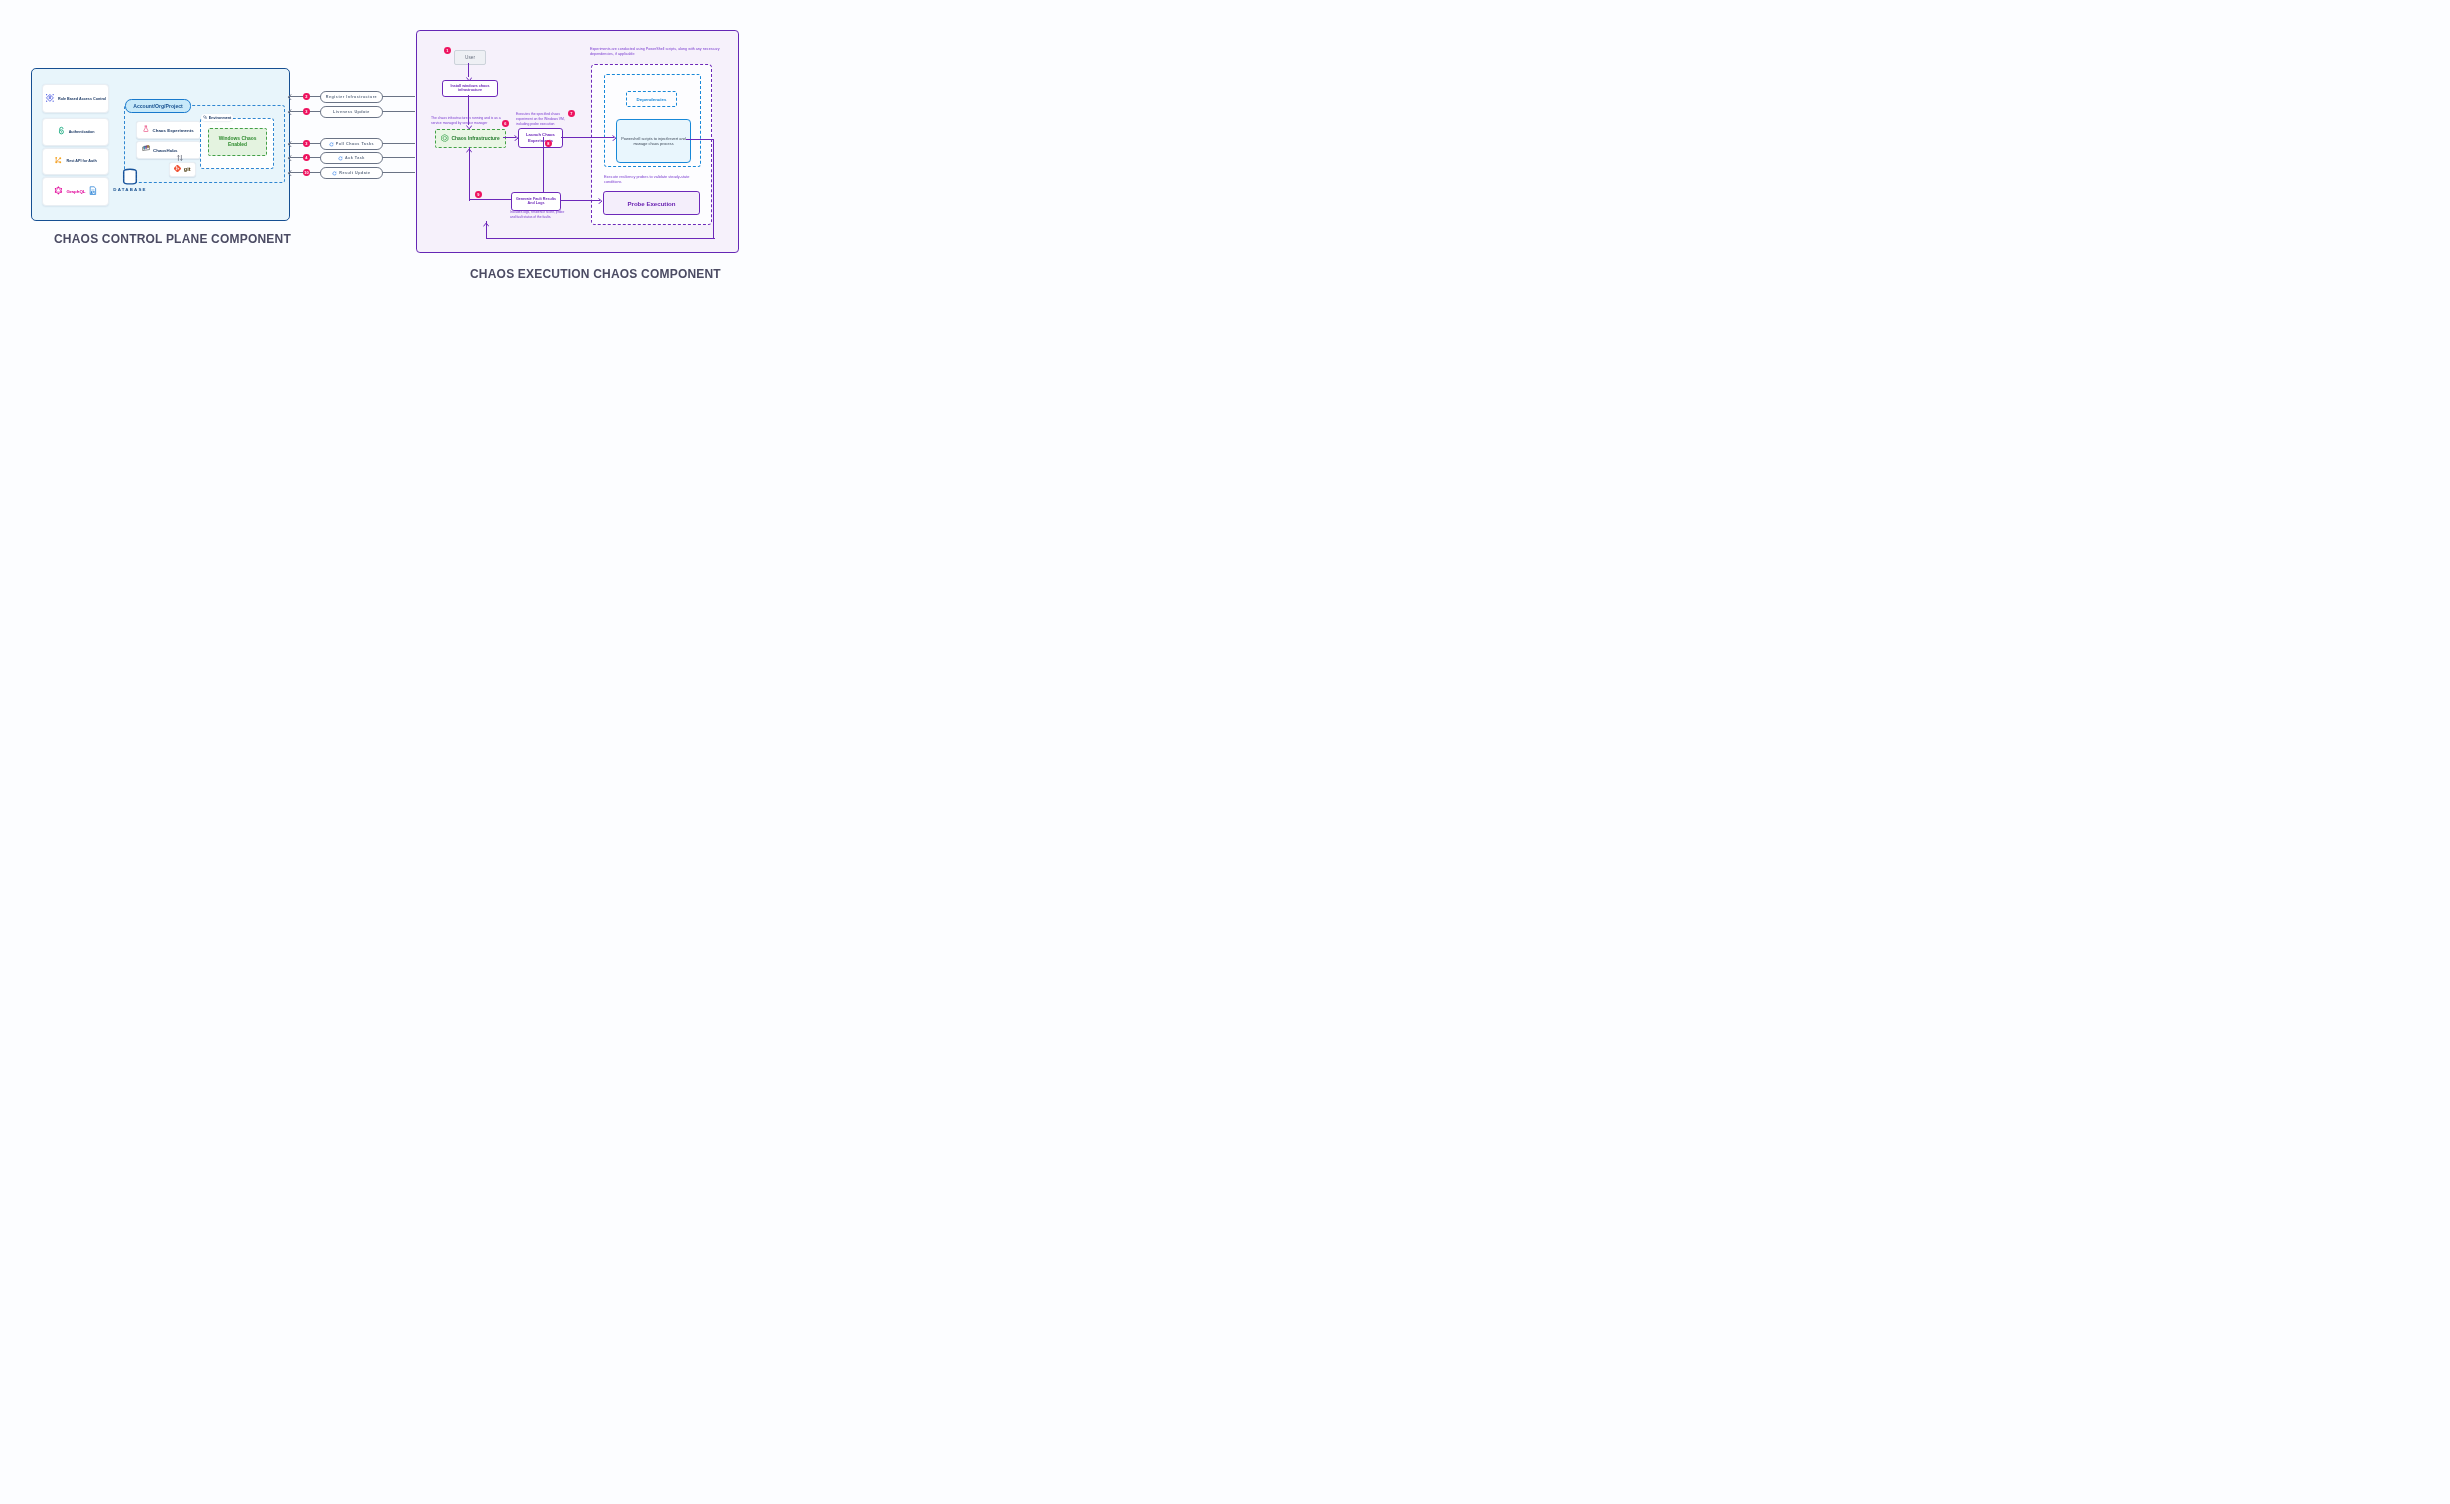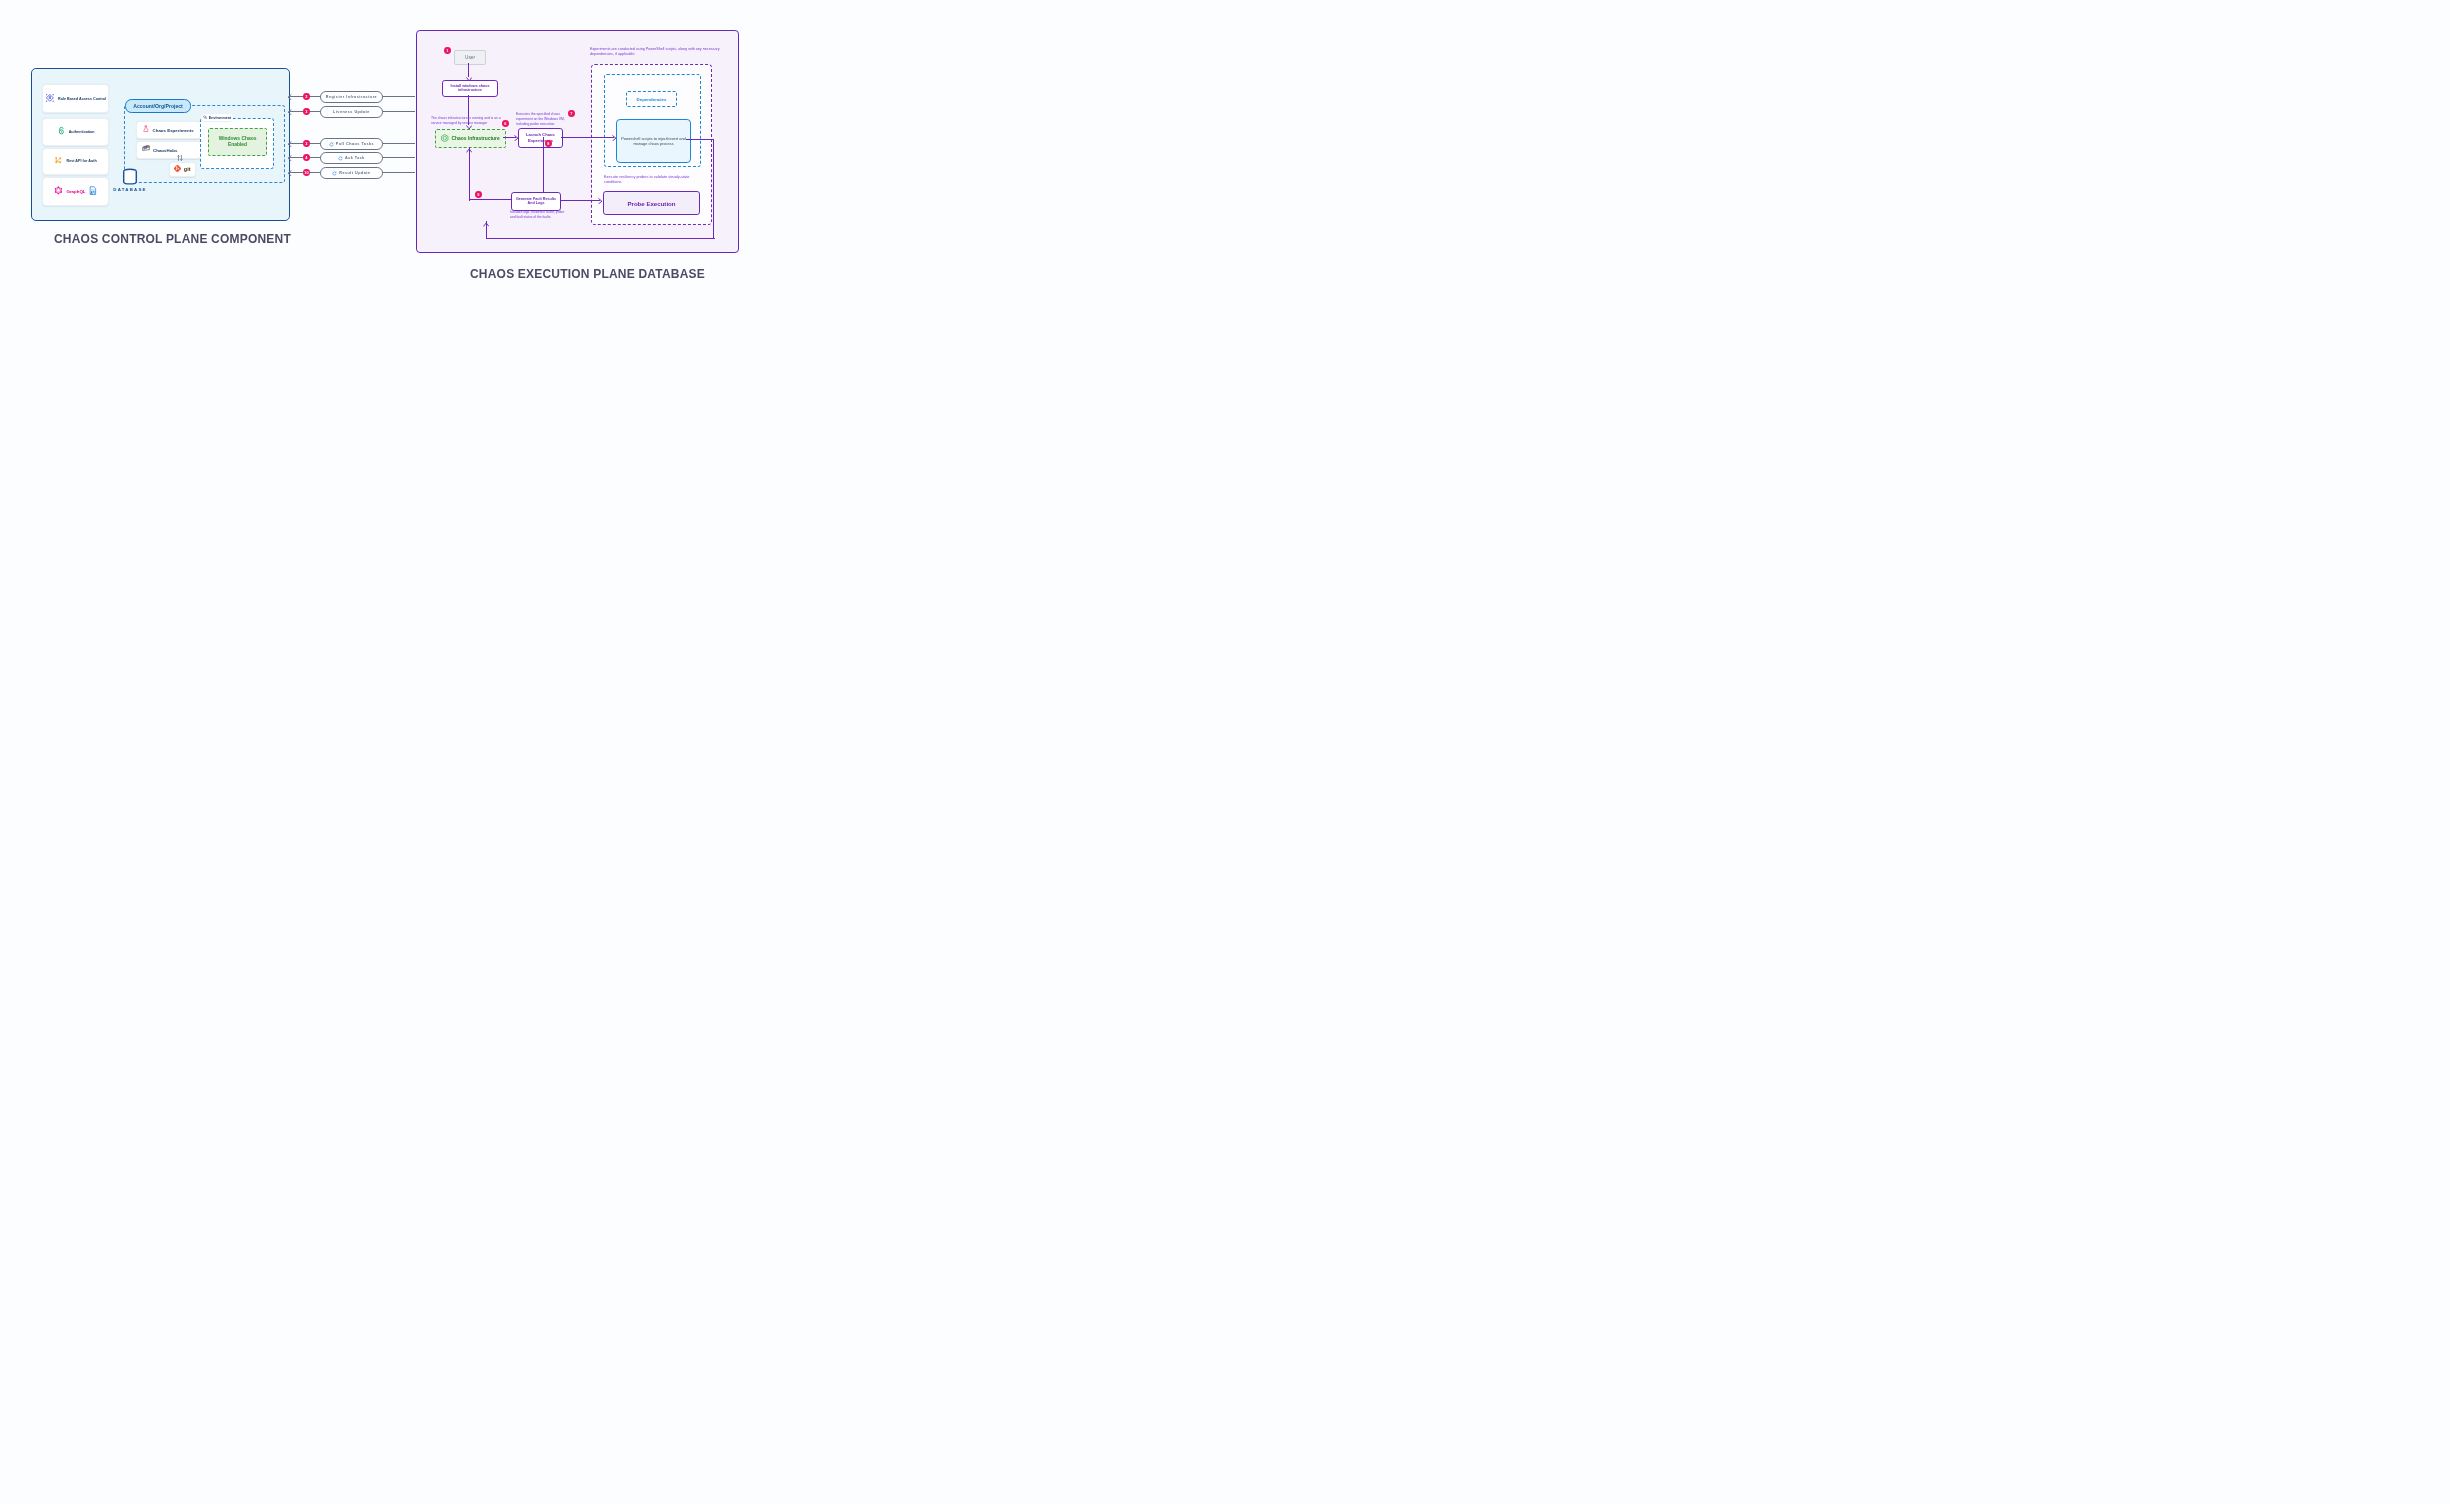--- a/index.html
+++ b/index.html
@@ -341,16 +341,16 @@
   <div class="abs note" style="left:510px;top:210px;width:56px;font-size:3.3px;">Includes logs, resilience score, probe and fault status of the faults.</div>
 
   <div class="abs pline" style="left:686px;top:139px;width:28px;height:1px;"></div>
   <div class="abs pline" style="left:713px;top:139px;width:1px;height:100px;"></div>
   <div class="abs pline" style="left:486px;top:238px;width:229px;height:1px;"></div>
   <div class="abs pline" style="left:486px;top:221px;width:1px;height:17.6px;"></div>
   <span class="abs" style="left:483px;top:220px;"><svg width="6.4" height="4.9" viewBox="0 0 13 10">
         <path d="M1 9 L6.5 2 L12 9" fill="none" stroke="#6d28b9" stroke-width="2"></path>
       </svg></span>
 
-  <div class="abs plane-title" style="left:470px;top:267px;width:211px;">CHAOS EXECUTION PLANE DATABASE</div>
+  <div class="abs plane-title" style="left:470px;top:267px;width:211px;">CHAOS EXECUTION CHAOS COMPONENT</div>
 
 </div>
 
 
 </body></html>

